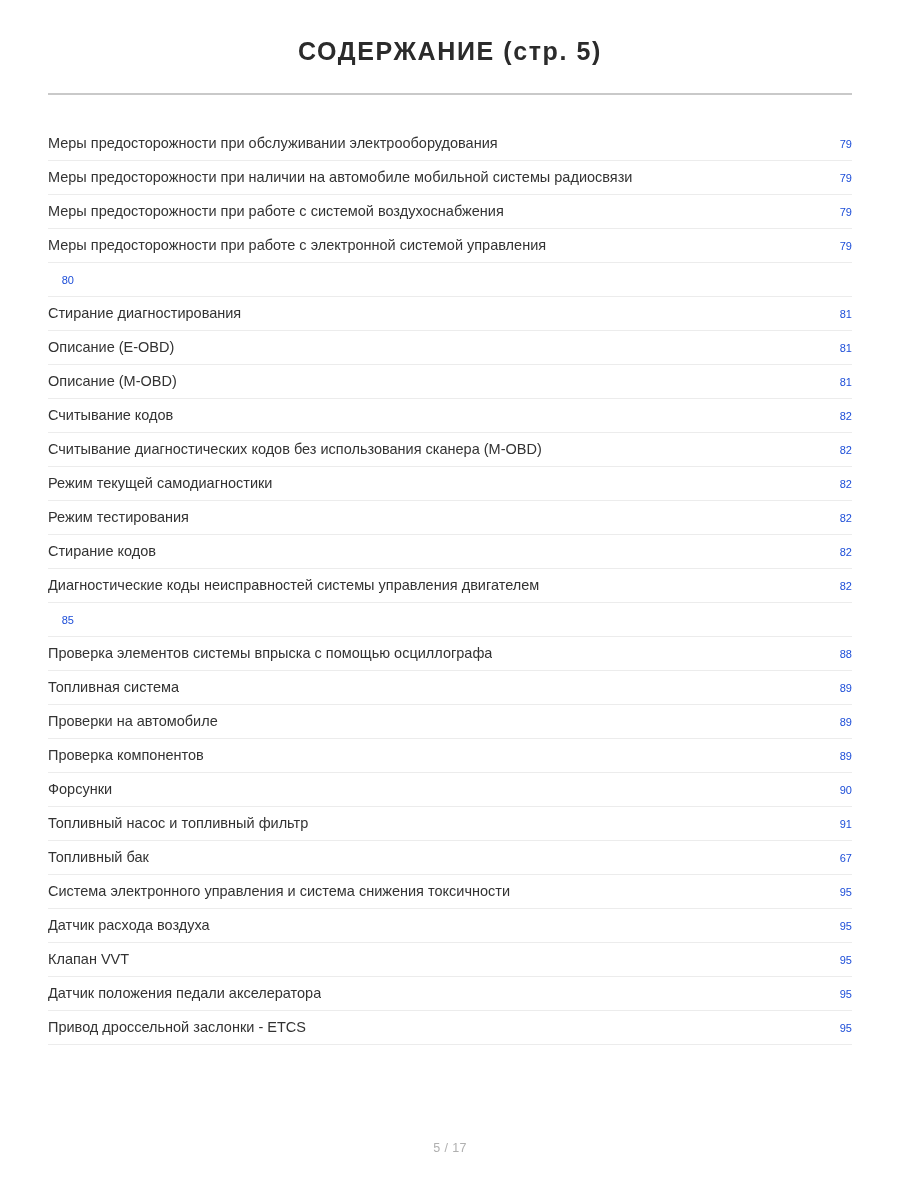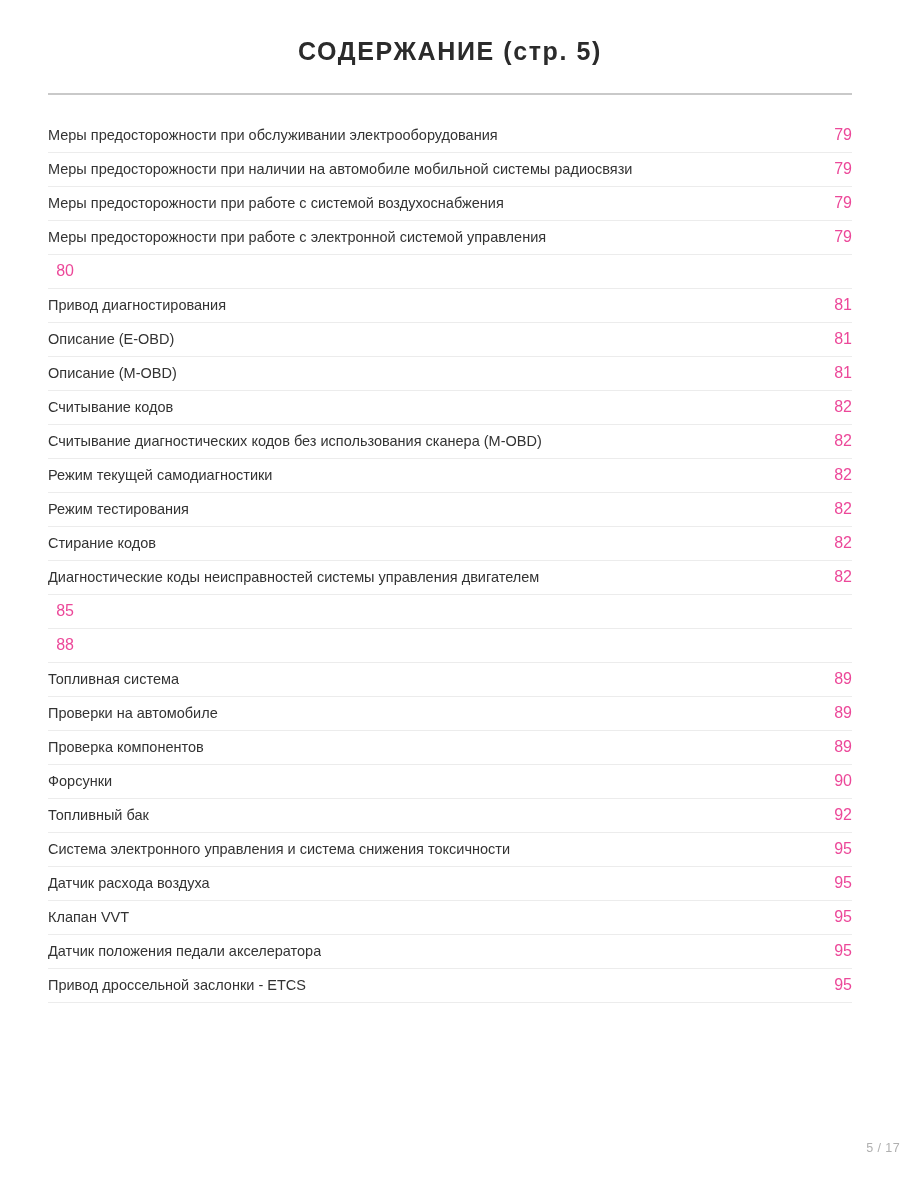--- a/index.html
+++ b/index.html
@@ -38,21 +38,21 @@
     margin: 0;
   }
   .title-rule {
     margin-top: 26px;
     height: 2px;
     background: #c9c9c9;
     width: 100%;
   }
   
   .toc {
-    margin-top: 4px;
+    margin-top: 12px;
     width: 100%;
   }
   .toc-row {
     display: flex;
     align-items: center;
     justify-content: space-between;
     height: 34px;
     border-bottom: 1px solid #ececec;
     gap: 16px;
     box-sizing: border-box;
@@ -62,34 +62,34 @@
   }
   .toc-title {
     font-size: 14.5px;
     color: #333333;
     line-height: 1.3;
     white-space: nowrap;
     overflow: hidden;
     text-overflow: ellipsis;
   }
   .toc-page {
-    font-size: 16px;
-    color: #ec4899;
+    font-size: 11px;
+    color: #1d4ed8;
     line-height: 1.3;
     flex: 0 0 auto;
     min-width: 26px;
     text-align: right;
   }
   
   .footer {
     position: absolute;
     left: 0;
     right: 0;
     bottom: 44px;
-    text-align: right;
+    text-align: center;
   }
   .footer-text {
     font-size: 12.5px;
     color: #b0b0b0;
     letter-spacing: 0.4px;
   }
 </style>
 </head>
 <body>
 
@@ -114,21 +114,21 @@
         <span class="toc-page">79</span>
       </div>
       <div class="toc-row">
         <span class="toc-title">Меры предосторожности при работе с электронной системой управления</span>
         <span class="toc-page">79</span>
       </div>
       <div class="toc-row">
         <span class="toc-page">80</span>
       </div>
       <div class="toc-row">
-        <span class="toc-title">Привод диагностирования</span>
+        <span class="toc-title">Стирание диагностирования</span>
         <span class="toc-page">81</span>
       </div>
       <div class="toc-row">
         <span class="toc-title">Описание (E-OBD)</span>
         <span class="toc-page">81</span>
       </div>
       <div class="toc-row">
         <span class="toc-title">Описание (M-OBD)</span>
         <span class="toc-page">81</span>
       </div>
@@ -153,41 +153,46 @@
         <span class="toc-page">82</span>
       </div>
       <div class="toc-row">
         <span class="toc-title">Диагностические коды неисправностей системы управления двигателем</span>
         <span class="toc-page">82</span>
       </div>
       <div class="toc-row">
         <span class="toc-page">85</span>
       </div>
       <div class="toc-row">
+        <span class="toc-title">Проверка элементов системы впрыска с помощью осциллографа</span>
         <span class="toc-page">88</span>
       </div>
       <div class="toc-row">
         <span class="toc-title">Топливная система</span>
         <span class="toc-page">89</span>
       </div>
       <div class="toc-row">
         <span class="toc-title">Проверки на автомобиле</span>
         <span class="toc-page">89</span>
       </div>
       <div class="toc-row">
         <span class="toc-title">Проверка компонентов</span>
         <span class="toc-page">89</span>
       </div>
       <div class="toc-row">
         <span class="toc-title">Форсунки</span>
         <span class="toc-page">90</span>
       </div>
       <div class="toc-row">
+        <span class="toc-title">Топливный насос и топливный фильтр</span>
+        <span class="toc-page">91</span>
+      </div>
+      <div class="toc-row">
         <span class="toc-title">Топливный бак</span>
-        <span class="toc-page">92</span>
+        <span class="toc-page">67</span>
       </div>
       <div class="toc-row">
         <span class="toc-title">Система электронного управления и система снижения токсичности</span>
         <span class="toc-page">95</span>
       </div>
       <div class="toc-row">
         <span class="toc-title">Датчик расхода воздуха</span>
         <span class="toc-page">95</span>
       </div>
       <div class="toc-row">

